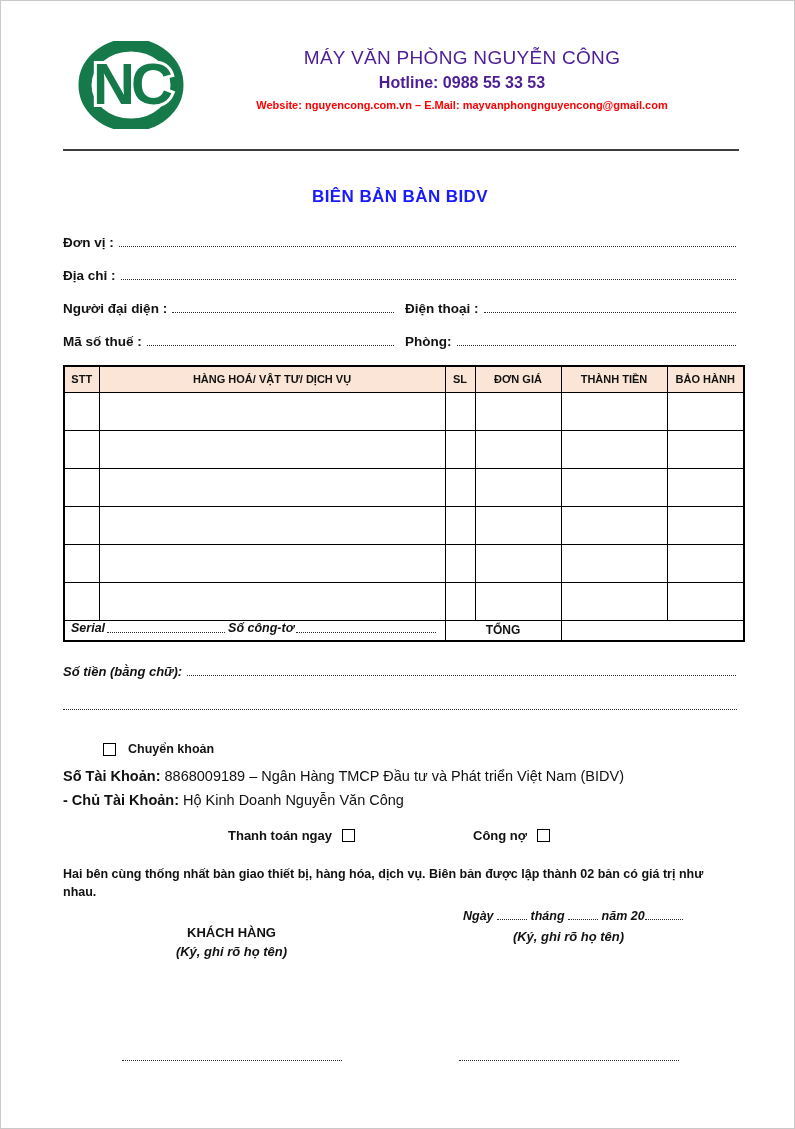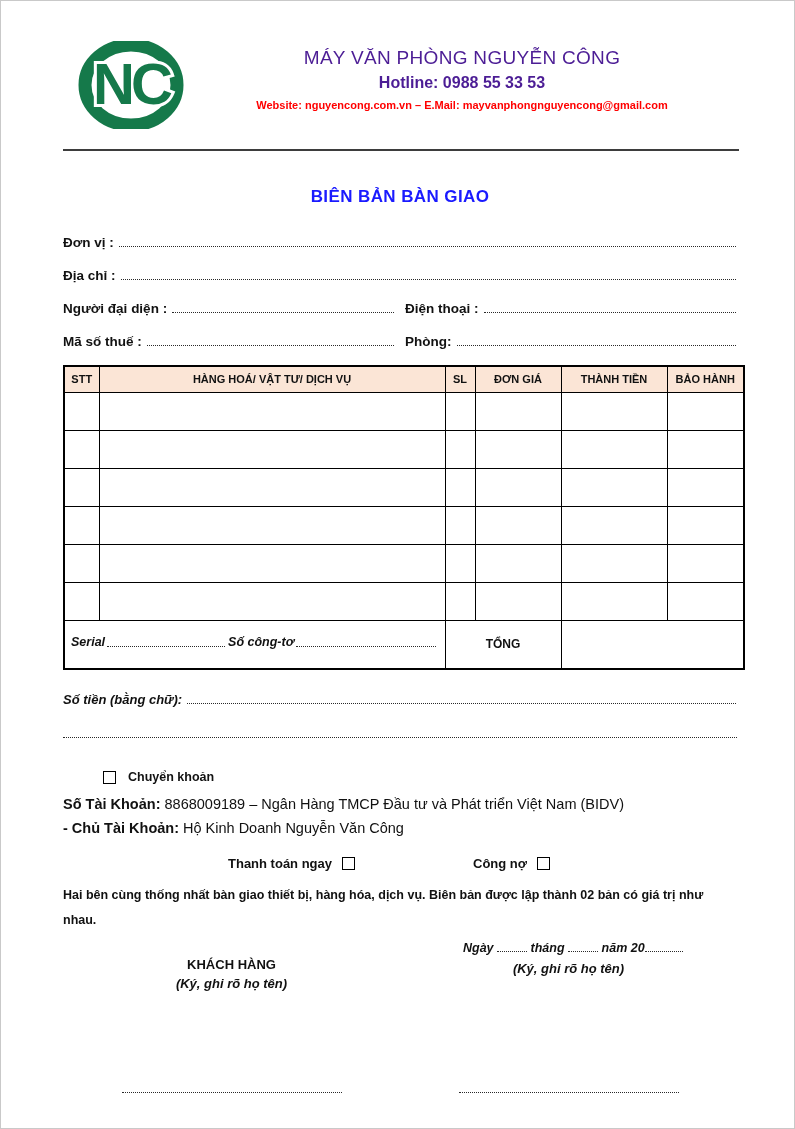--- a/index.html
+++ b/index.html
@@ -31,21 +31,21 @@
   .fline .lbl { white-space:nowrap; }
   .dots { flex:1; border-bottom:1.5px dotted #2a2a2a; margin:0 1px 3px 5px; min-width:20px; }
   .half { display:flex; flex:1; align-items:flex-end; }
   .half + .half { margin-left:10px; }
 
   
   table.items { border-collapse:collapse; width:680px; margin-top:16px; border:2px solid #000; table-layout:fixed; }
   table.items th, table.items td { border:1px solid #000; }
   table.items th { background:#fbe5d6; font-size:11px; font-weight:bold; height:26px; text-align:center; }
   table.items td { height:38px; }
-  tr.t-footer td { height:49px; }
+  tr.t-footer td { height:21px; }
   .serial-cell { display:flex; align-items:flex-end; font-style:italic; font-weight:bold;
                  font-size:12.5px; padding:0 6px 5px 6px; }
   .serial-cell .sdots { border-bottom:1.5px dotted #2a2a2a; margin:0 3px 2px 2px; }
   .sdots.w1 { width:118px; } .sdots.w2 { flex:1; }
   .total-cell { text-align:center; font-weight:bold; font-size:12px; vertical-align:middle; }
 
   
   .amount-line { display:flex; align-items:flex-end; margin-top:22px; font-size:13px;
                  font-weight:bold; font-style:italic; }
   .amount-cont { margin-top:30px; border-bottom:1.5px dotted #2a2a2a; height:1px; }
@@ -53,21 +53,21 @@
   
   .transfer-line { display:flex; align-items:center; margin-top:32px;padding-left:40px; }
   .cbx { display:inline-block; width:13px; height:13px; border:1.6px solid #000; background:#fff; flex:0 0 auto; }
   .transfer-line .lbl { font-weight:bold; font-size:12.5px; margin-left:12px; }
   .bank-line { font-size:14.5px; margin-top:8px; line-height:24px; }
   .bank-line b { font-weight:bold; }
   .pay-row { display:flex; align-items:center; margin-top:16px; padding-left:165px; }
   .pay-row .lbl { font-weight:bold; font-size:13px; margin-right:10px; }
   .pay-gap { width:118px; }
 
-  .agreement { font-weight:bold; font-size:12.5px; margin-top:12px; line-height:25px; }
+  .agreement { font-weight:bold; font-size:12.5px; margin-top:22px; line-height:18px; }
 
   
   .date-line { margin-top:8px; padding-left:400px; font-weight:bold; font-style:italic; font-size:12.5px; white-space:nowrap; }
   .dseg { display:inline-block; border-bottom:1.5px dotted #2a2a2a; height:10px; }
   .dseg.d1 { width:30px; } .dseg.d2 { width:30px; } .dseg.d3 { width:38px; }
 
   .sig-row { display:flex; margin-top:2px; }
   .sig-col { width:50%; text-align:center; }
   .sig-title { font-weight:bold; font-size:13px; }
   .sig-note { font-weight:bold; font-style:italic; font-size:13px; margin-top:4px; }
@@ -89,21 +89,21 @@
     <div class="header-text">
       <div class="company-name">MÁY VĂN PHÒNG NGUYỄN CÔNG</div>
       <div class="hotline">Hotline: 0988 55 33 53</div>
       <div class="contact-line">Website: nguyencong.com.vn – E.Mail: mayvanphongnguyencong@gmail.com</div>
     </div>
   </div>
   <div class="header-rule"></div>
 
   <div class="content">
 
-    <div class="doc-title">BIÊN BẢN BÀN GIAO</div>
+    <div class="doc-title">BIÊN BẢN BÀN BIDV</div>
 
     <div class="form-block">
       <div class="fline">
         <span class="lbl">Đơn vị :</span>
         <span class="dots"></span>
       </div>
       <div class="fline">
         <span class="lbl">Địa chỉ :</span>
         <span class="dots"></span>
       </div>

